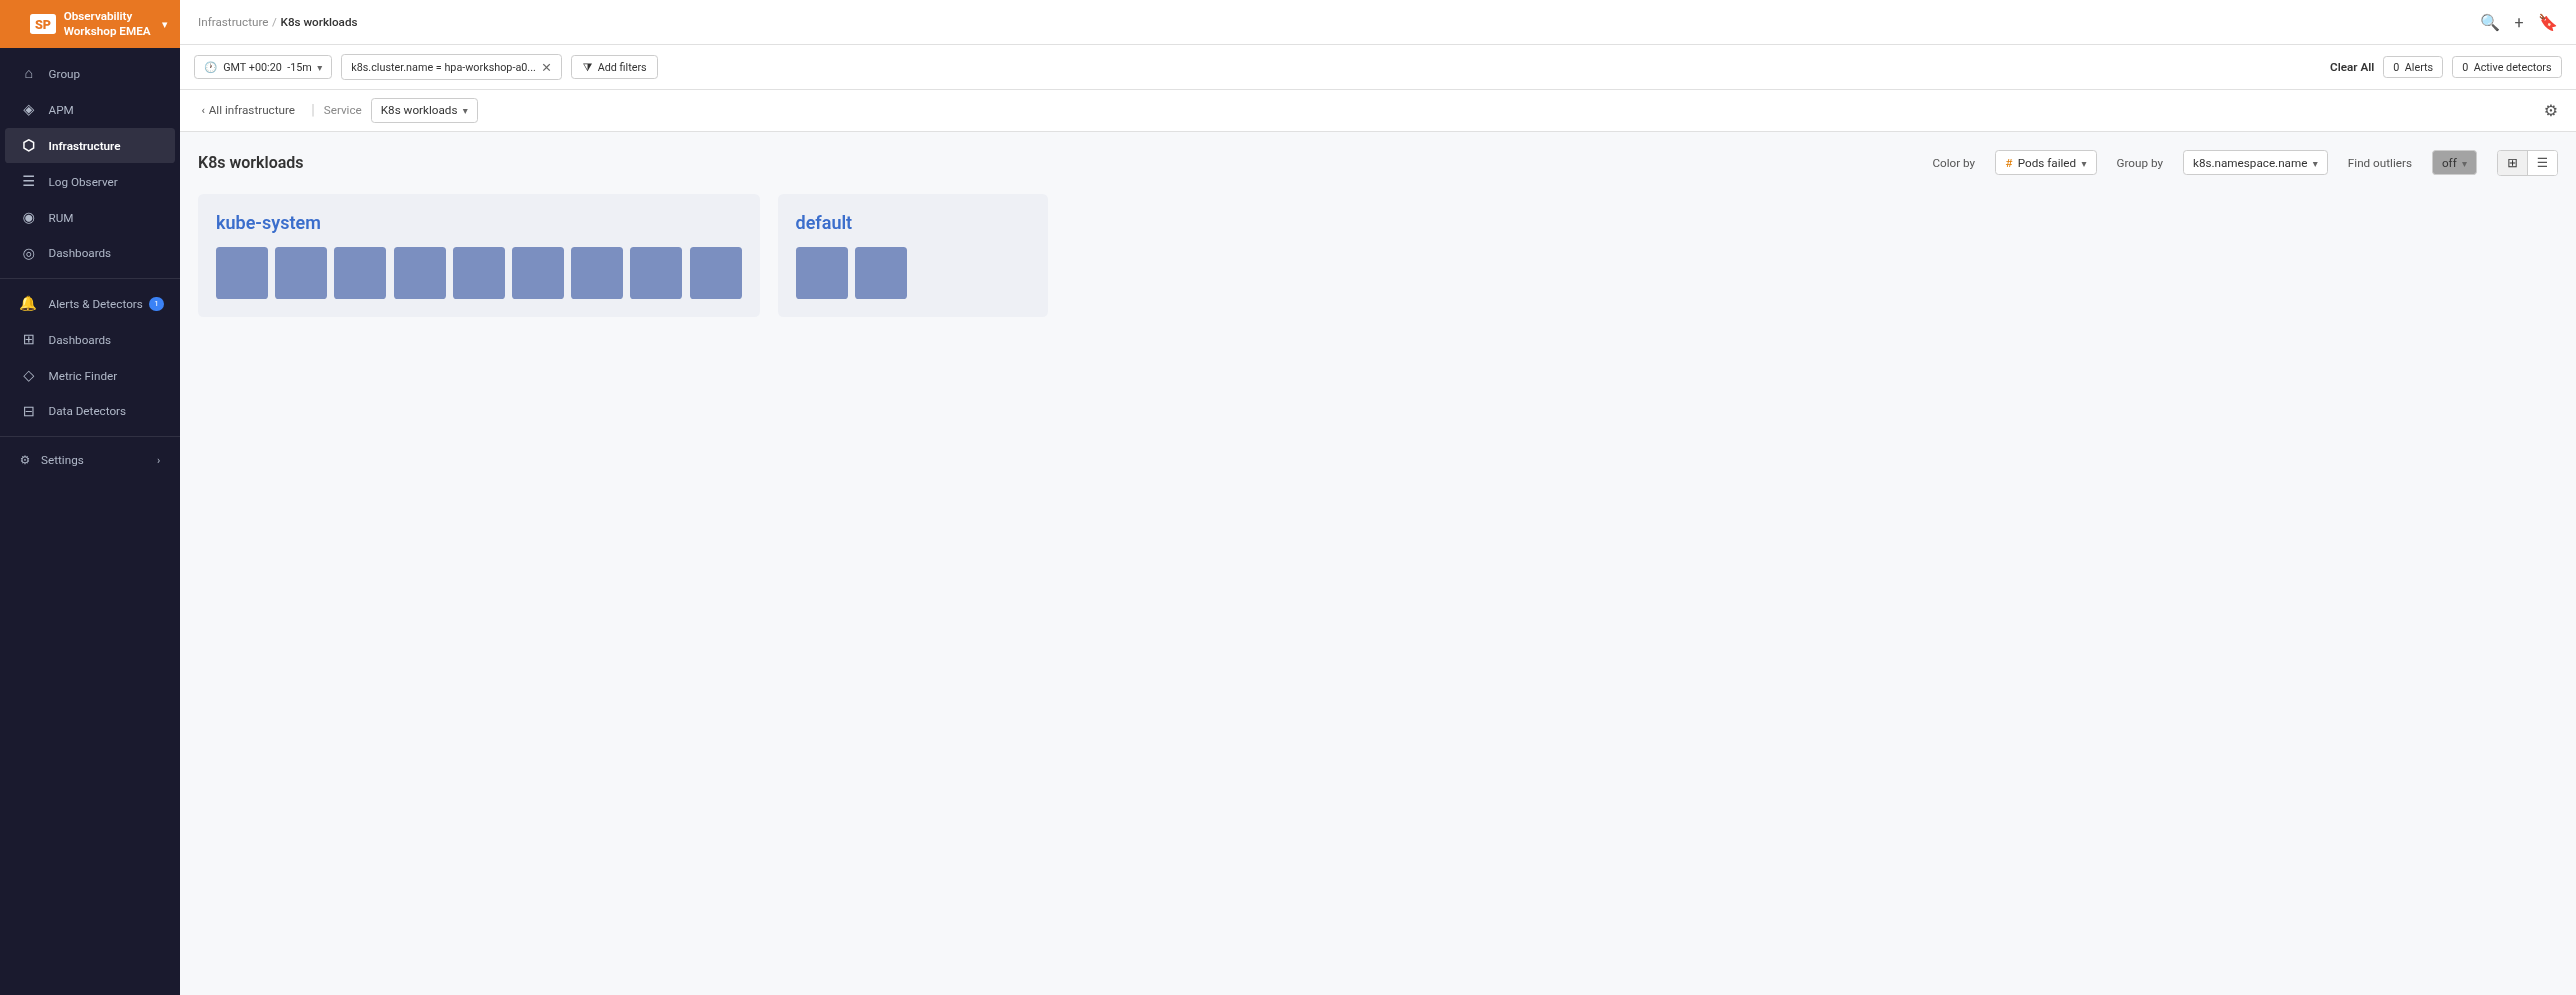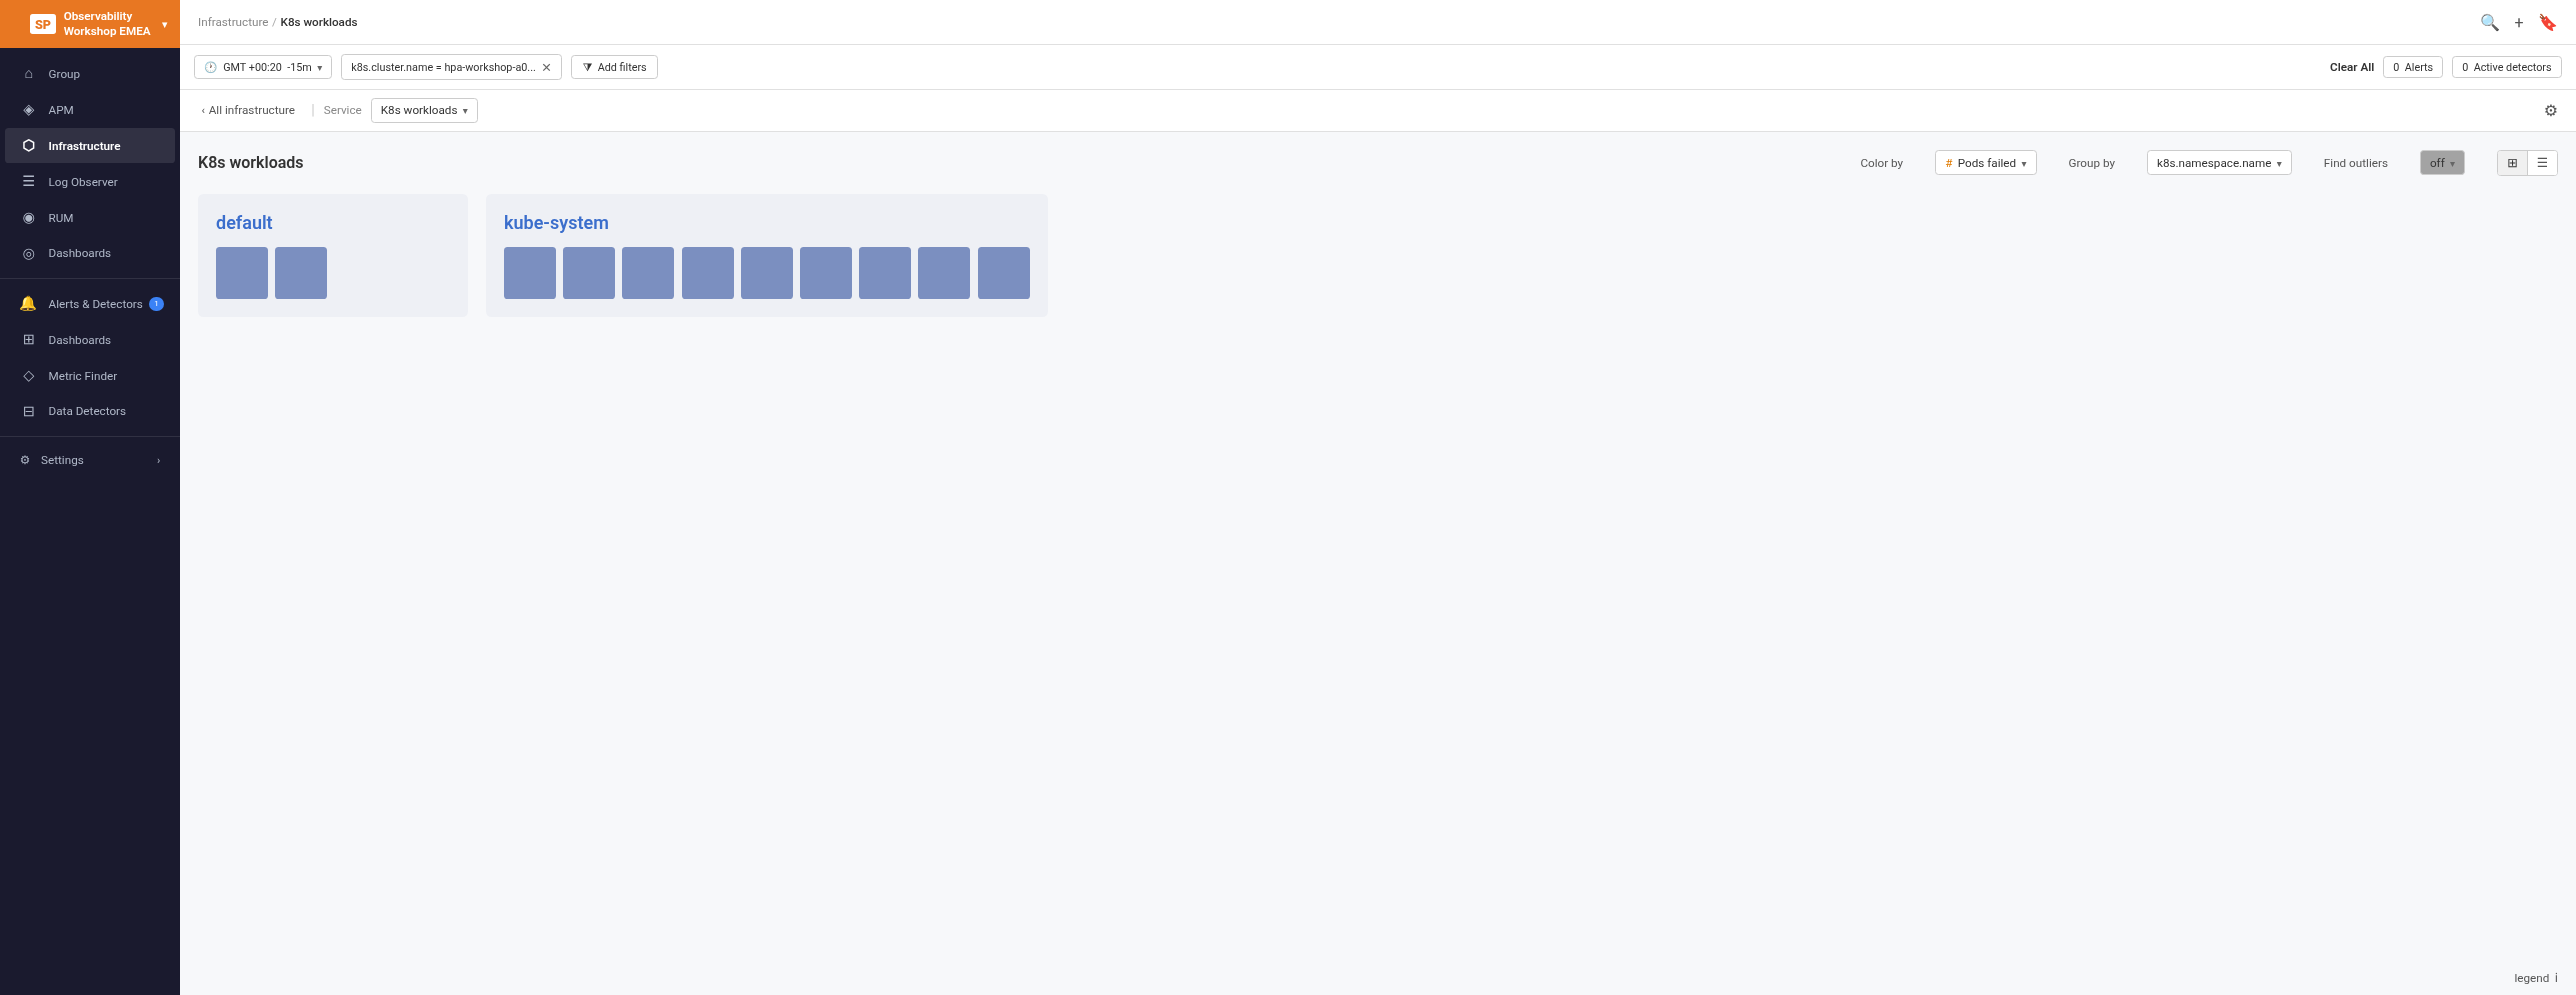--- a/index.html
+++ b/index.html
@@ -257,21 +257,21 @@
       margin-bottom: 18px;
     }
     .workloads-title {
       font-size: 16px;
       font-weight: 600;
       color: #333;
     }
     .workloads-controls {
       display: flex;
       align-items: center;
-      gap: 32px;
+      gap: 20px;
     }
     .control-label {
       font-size: 11.7px;
       color: #555;
     }
     .control-select {
       display: flex;
       align-items: center;
       gap: 5.4px;
       border: 0.9px solid #ccc;
@@ -525,44 +525,40 @@
         <div class="view-toggle">
           <div class="view-toggle-btn active">⊞</div>
           <div class="view-toggle-btn">☰</div>
         </div>
       </div>
     </div>
 
     <div class="namespace-grid">
 
       <div class="namespace-card">
+        <div class="namespace-title">kube-system</div>
+        <div class="workload-tiles">
+          <div class="workload-tile"></div>
+          <div class="workload-tile"></div>
+          <div class="workload-tile"></div>
+          <div class="workload-tile"></div>
+          <div class="workload-tile"></div>
+          <div class="workload-tile"></div>
+          <div class="workload-tile"></div>
+          <div class="workload-tile"></div>
+          <div class="workload-tile"></div>
+        </div>
+      </div>
+
+      <div class="namespace-card">
         <div class="namespace-title">default</div>
         <div class="workload-tiles">
           <div class="workload-tile"></div>
           <div class="workload-tile"></div>
         </div>
       </div>
 
-      <div class="namespace-card">
-        <div class="namespace-title">kube-system</div>
-        <div class="workload-tiles">
-          <div class="workload-tile"></div>
-          <div class="workload-tile"></div>
-          <div class="workload-tile"></div>
-          <div class="workload-tile"></div>
-          <div class="workload-tile"></div>
-          <div class="workload-tile"></div>
-          <div class="workload-tile"></div>
-          <div class="workload-tile"></div>
-          <div class="workload-tile"></div>
-        </div>
-      </div>
-
     </div>
   </div>
 
-  <div class="legend-area">
-    <span>legend</span>
-    <span class="legend-info">ℹ</span>
-  </div>
 
 </div>
 
 
 </body></html>

